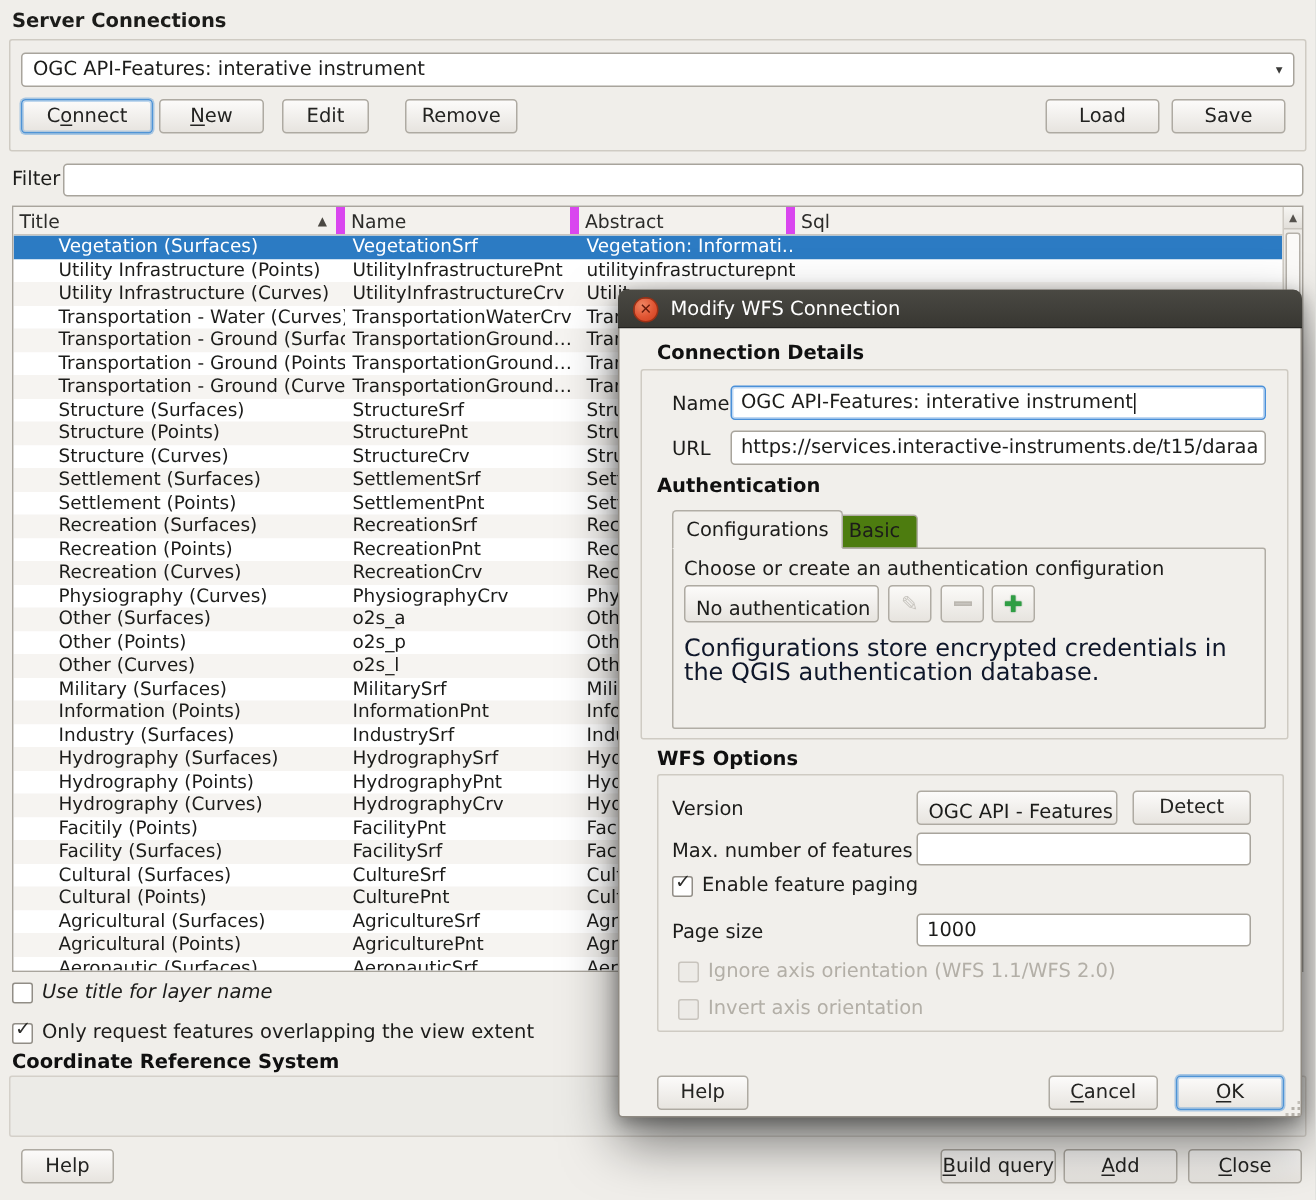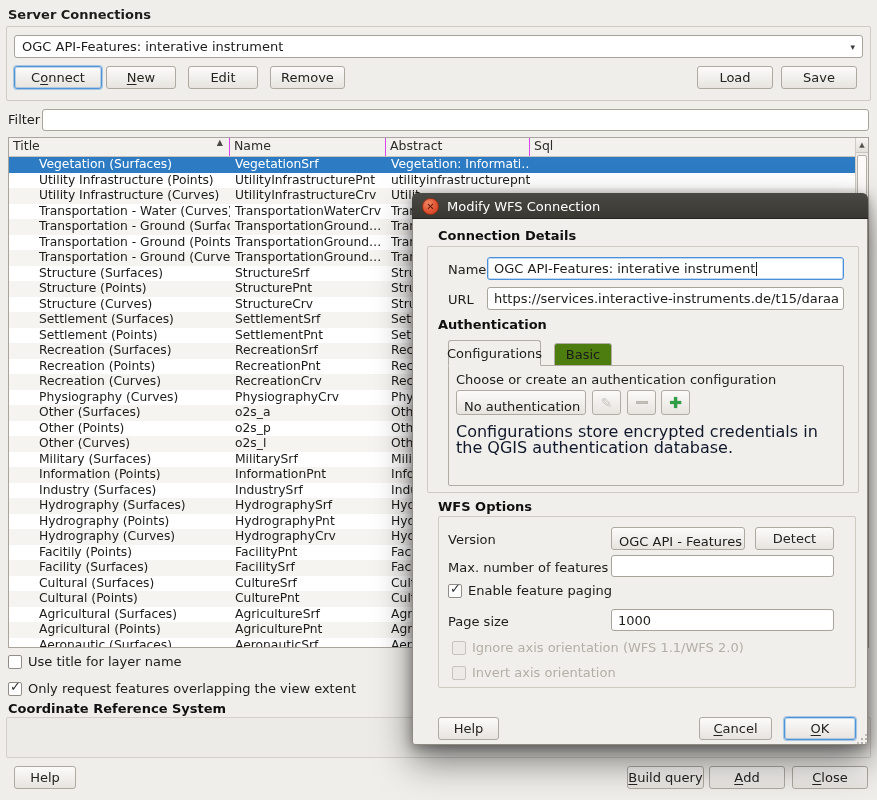--- a/index.html
+++ b/index.html
@@ -39,21 +39,21 @@
   .combo .arrow { margin-left: auto; font-size: 9px; color: #3a3a38; padding-left: 8px; }
 
   
   .frame { position: absolute; border: 1px solid #cfcbc3; border-radius: 2px; }
 
   
   .table { position: absolute; left: 8px; top: 137px; width: 861px; height: 511px;
            background: #fff; border: 1px solid #a9a59d; overflow: hidden; }
   .thead { display: flex; height: 19px; background: #f3f1ed; border-bottom: 1px solid #c9c5be;
            font-size: 12.5px; color: #2c2c2a; }
-  .th { display: flex; padding: 0 4px; border-right: 1px solid #d946ef; overflow: hidden; }
+  .th { display: flex; align-items: center; padding: 0 4px; border-right: 6px solid #d946ef; overflow: hidden; }
   .th .sort { margin-left: auto; font-size: 8px; color: #4a4843; padding-right: 2px; }
   .w-title { width: 221px; } .w-name { width: 156px; } .w-abstract { width: 144px; } .w-sql { flex: 1; }
   .tbody { position: absolute; top: 19px; left: 0; right: 13px; bottom: 0; overflow: hidden; }
   .trow { display: flex; height: 15.5px; line-height: 15.5px; font-size: 12.3px; }
   .trow:nth-child(odd) { background: #f6f4f1; }
   .trow:nth-child(even) { background: #ffffff; }
   .trow.selected { background: #2c7bc3; color: #fff; }
   .tcell { overflow: hidden; white-space: nowrap; }
   .c-title { width: 221px; padding-left: 30px; }
   .c-name { width: 156px; padding-left: 5px; }
@@ -120,21 +120,21 @@
 
   <div class="frame" style="left:6px; top:26px; width:865px; height:75px;"></div>
 
   <div class="combo" style="left:14px; top:35px; width:849px; height:23px;">
     <span>OGC API-Features: interative instrument</span>
     <span class="arrow">▾</span>
   </div>
 
   <div class="btn focused" style="left:14px; top:66px; width:88px;">C<u>o</u>nnect</div>
   <div class="btn" style="left:106px; top:66px; width:70px;"><u>N</u>ew</div>
-  <div class="btn" style="left:188px; top:66px; width:70px;">Edit</div>
+  <div class="btn" style="left:188px; top:66px; width:58px;">Edit</div>
   <div class="btn" style="left:270px; top:66px; width:75px;">Remove</div>
   <div class="btn" style="left:697px; top:66px; width:76px;">Load</div>
   <div class="btn" style="left:781px; top:66px; width:76px;">Save</div>
 
   <div class="lbl" style="left:8px; top:112px;">Filter</div>
   <div class="input" style="left:42px; top:109px; width:827px; height:22px;">
     <span></span>
   </div>
 
   <div class="table">
@@ -341,21 +341,21 @@
           <div class="tcell c-sql"></div>
         </div>
       </div>
     <div class="vscroll">
       <div class="up">▲</div>
       <div class="thumb"></div>
     </div>
   </div>
 
   <span class="cb" style="left:8px; top:655px;"></span>
-  <span class="cb-label" style="left:28px; top:654px;">Use title for layer name</span>
+  <span class="cb-label" style="left:28px; top:654px;font-style:italic;">Use title for layer name</span>
 
   <span class="cb" style="left:8px; top:682px;">
       <span class="mark">✓</span>
     </span>
   <span class="cb-label" style="left:28px; top:681px;">Only request features overlapping the view extent</span>
 
   <div class="sect" style="left:8px; top:701px;">Coordinate Reference System</div>
   <div class="crs-box" style="left:6px; top:717px; width:865px; height:41px;"></div>
 
   <div class="btn" style="left:14px; top:766px; width:62px;">Help</div>
@@ -377,21 +377,21 @@
         <span class="caret"></span>
     </div>
 
     <div class="lbl" style="left:35px; top:98px;">URL</div>
     <div class="input" style="left:74px; top:93px; width:357px; height:23px;">
       <span>https://services.interactive-instruments.de/t15/daraa</span>
     </div>
 
     <div class="sect" style="left:25px; top:123px;">Authentication</div>
 
-    <div class="tab active" style="left:35px; top:146px; width:93px; height:26px;">Configurations</div>
+    <div class="tab active" style="left:35px; top:146px; width:114px; height:26px;">Configurations</div>
     <div class="tab inactive" style="left:141px; top:149px; width:58px; height:23px;">Basic</div>
     <div class="auth-frame" style="left:35px; top:171px; width:396px; height:121px;"></div>
 
     <div class="lbl" style="left:43px; top:178px;">Choose or create an authentication configuration</div>
 
     <div class="combo btnlike" style="left:43px; top:196px; width:130px; height:25px;">
       <span>No authentication</span>
       <span class="arrow">▾</span>
     </div>
     <div class="iconbtn" style="left:179px; top:196px;">

